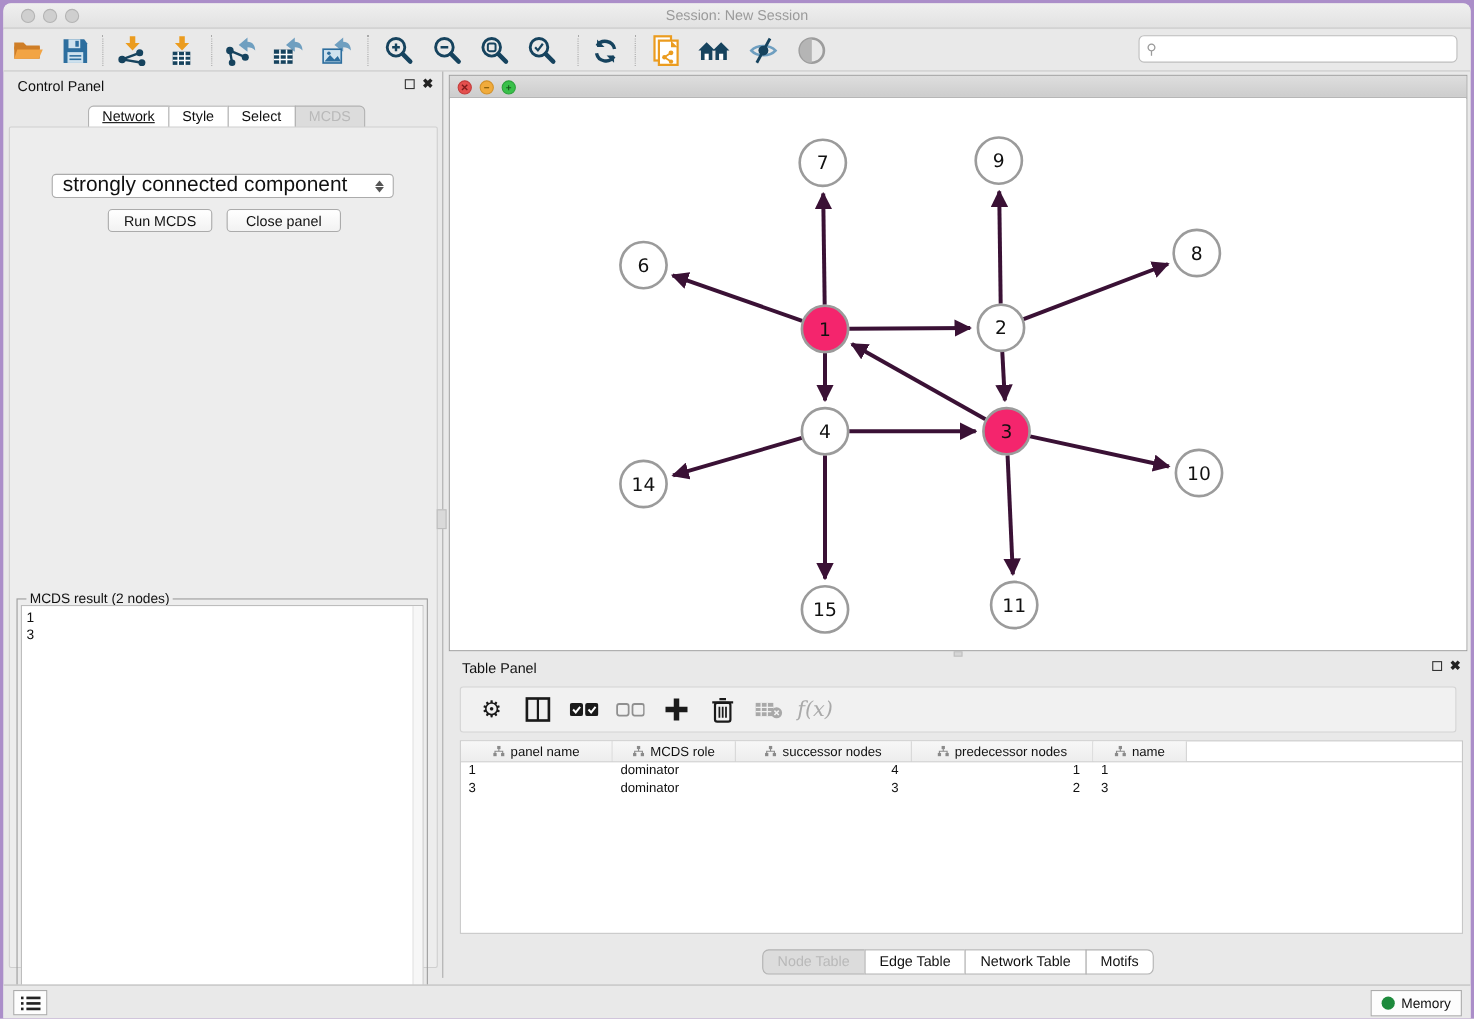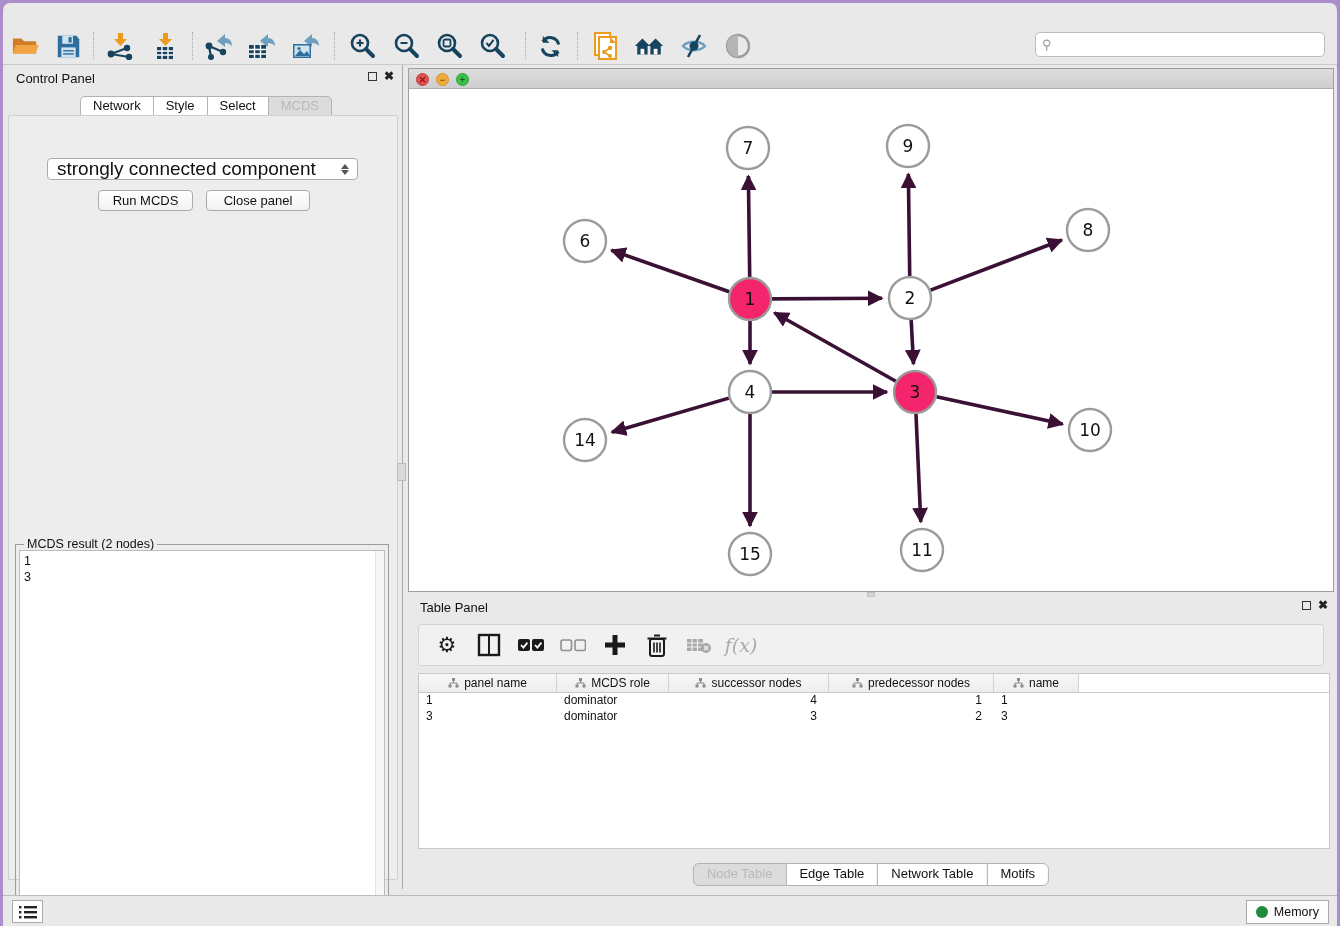--- a/index.html
+++ b/index.html
@@ -33,21 +33,21 @@
   
   .control-panel { position:absolute; left:5px; top:65px; width:390px; height:812px; }
   .cp-title { position:absolute; left:8px; top:3px; font-size:13px; color:#111; }
   .panel-icons { position:absolute; right:4px; top:3px; display:flex; gap:7px; align-items:center; }
   .float-icon { width:9px; height:9px; border:1.5px solid #333; display:inline-block; }
   .close-icon { font-size:12px; font-weight:bold; color:#222; line-height:10px; }
 
   .cp-tabs { position:absolute; left:72px; top:28px; display:flex; }
   .tab { font-size:13px; color:#111; background:#fff; border:1px solid #b2b2b2;
     padding:2px 12px 3px 12px; margin-left:-1px; line-height:14px; }
-  .tab:first-child { border-radius:5px 0 0 0; margin-left:0; }
+  .tab:first-child { border-radius:5px 0 0 0; margin-left:0;text-decoration:underline; }
   .tab:last-child  { border-radius:0 5px 0 0; }
   .tab.active { background:#dcdcdc; color:#b9b9b9; }
 
   .cp-body { position:absolute; left:0; top:47px; width:390px; height:765px;
     background:#ededed; border:1px solid #cfcfcf; border-radius:2px; }
   .opt-label { position:absolute; top:22px; width:100%; text-align:center; font-size:13px; color:#111; }
   .dropdown { position:absolute; left:38px; top:42px; width:311px; height:22px; background:#fff;
     border:1px solid #ababab; border-radius:4px; font-size:19px; color:#111;
     display:flex; align-items:center; padding-left:9px; }
   .dd-stepper { position:absolute; right:6px; top:2px; width:13px; height:16px;
@@ -123,20 +123,26 @@
   .memory-btn { position:absolute; right:8px; top:4px; height:24px; background:#fdfdfd;
     border:1px solid #ababab; display:flex; align-items:center; gap:6px; padding:0 9px;
     font-size:12.5px; color:#111; }
   .mem-dot { width:12px; height:12px; border-radius:50%; background:#1d8a3c; }
 </style>
 </head>
 <body>
 
 <div class="window">
 
+  <div class="titlebar">
+    <span class="tl-dot" style="left:16px"></span>
+    <span class="tl-dot" style="left:36px"></span>
+    <span class="tl-dot" style="left:56px"></span>
+    <div class="win-title">Session: New Session</div>
+  </div>
 
   <div class="toolbar">
     <div class="tb-btn" style="left:5px">
       <svg width="28" height="26" viewBox="0 0 30 28">
         <path d="M2 6 h9 l3 3 h13 v4 h-25 z" fill="#cf7e27"></path>
         <path d="M2 10 h25 v12 h-25 z" fill="#cf7e27"></path>
         <path d="M5 13 h25 l-4 9 h-24 z" fill="#f2a444"></path>
       </svg>
     </div>
     <div class="tb-btn" style="left:48px">

